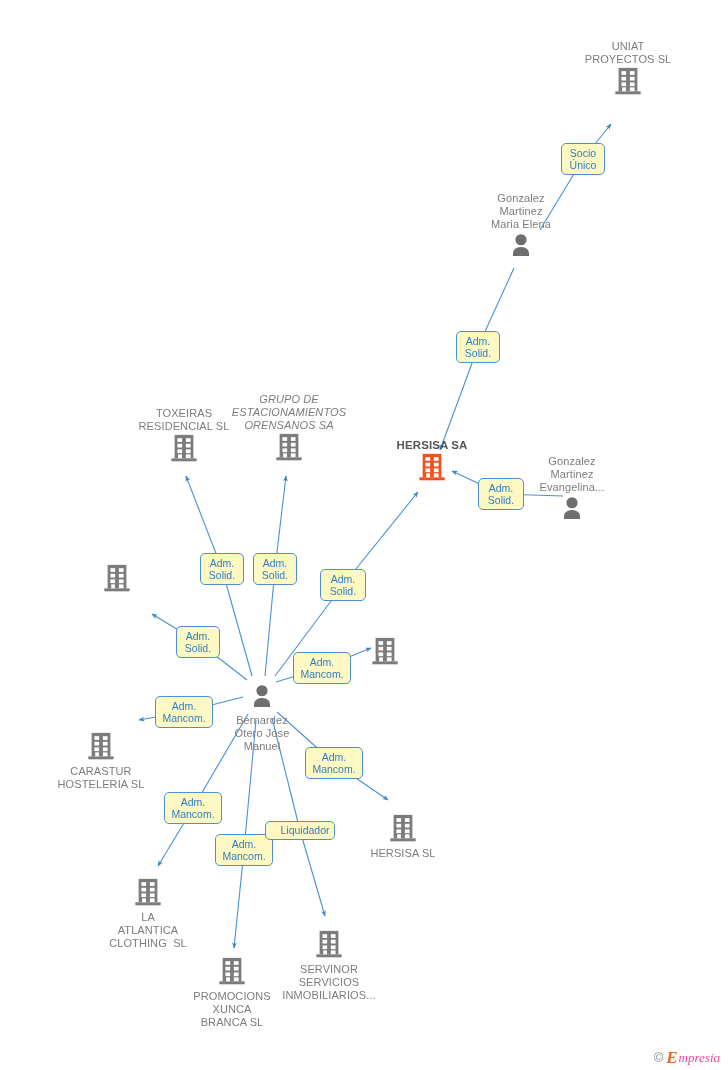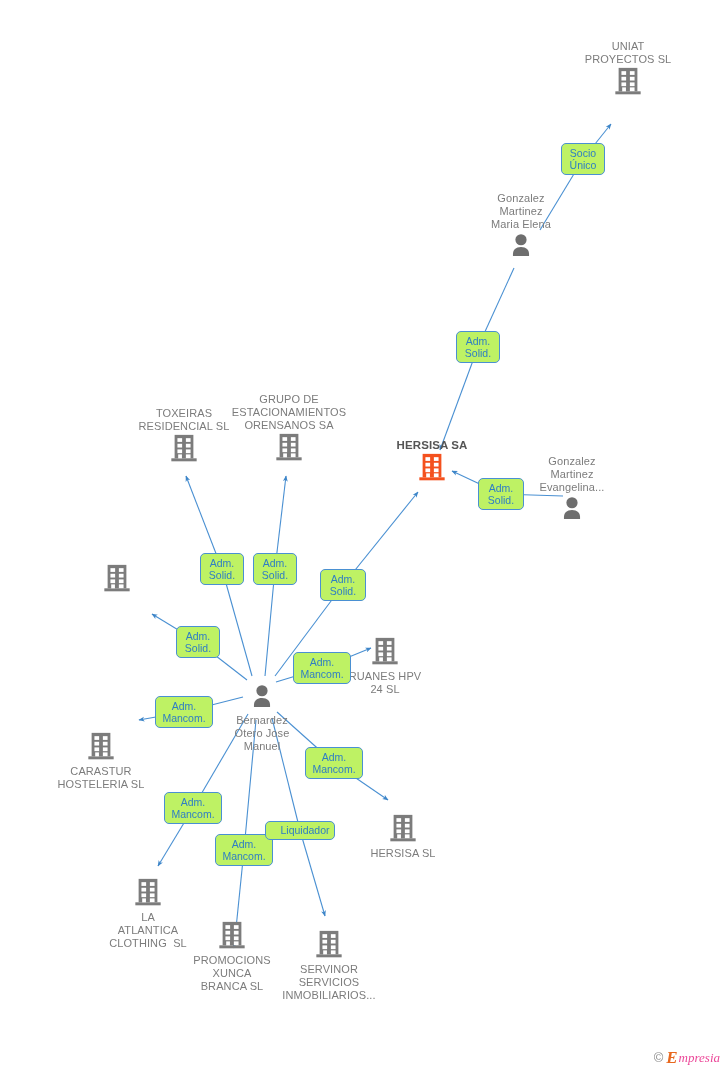--- a/index.html
+++ b/index.html
@@ -8,21 +8,21 @@
   #stage{position:absolute;left:0;top:0;width:728px;height:1070px;}
   svg#edges{position:absolute;left:0;top:0;width:728px;height:1070px;}
 
   .node{position:absolute;text-align:center;}
   .node .glyph{display:block;margin:0 auto;}
   .node .caption{display:block;color:#7c7c7c;font-size:11px;line-height:13px;
                  white-space:pre;letter-spacing:.1px;}
   .node.focal .caption{color:#555555;font-weight:bold;font-size:11.5px;text-align:center;}
 
   .lbl{position:absolute;border:1.4px solid #4a90d2;border-radius:5px;
-       background:#bef264;color:#2f7ec4;font-size:10.5px;line-height:12.5px;
+       background:#fef9c3;color:#2f7ec4;font-size:10.5px;line-height:12.5px;
        padding:3px 6px;white-space:pre;text-align:center;box-sizing:border-box;}
 
   #watermark{position:absolute;right:8px;bottom:4px;display:flex;align-items:center;gap:3px;}
   #watermark .cmark{color:#8a8a8a;font-size:13px;}
   #watermark .wm-e{color:#e8681e;font-family:"Liberation Serif","DejaVu Serif",serif;
                    font-style:italic;font-size:17px;font-weight:bold;line-height:1;}
   #watermark .wm-rest{color:#ec4899;font-family:"Liberation Serif","DejaVu Serif",serif;
                       font-style:italic;font-size:13px;line-height:1;margin-left:-2px;}
 </style>
 </head>
@@ -125,21 +125,21 @@
     <rect x="9" y="5.5" width="5" height="4" fill="#fff"></rect>
     <rect x="18" y="5.5" width="5" height="4" fill="#fff"></rect>
     <rect x="9" y="11.5" width="5" height="4" fill="#fff"></rect>
     <rect x="18" y="11.5" width="5" height="4" fill="#fff"></rect>
     <rect x="9" y="17.5" width="5" height="4" fill="#fff"></rect>
     <rect x="18" y="17.5" width="5" height="4" fill="#fff"></rect>
     <rect x="9.8" y="22.8" width="4" height="4.2" fill="#fff"></rect>
     <rect x="18" y="22.8" width="5" height="4" fill="#fff"></rect>
   </svg></span>
       </div>
-      <div class="node" style="width: 150px; left: 214px; top: 393px;">
+      <div class="node" style="width: 150px; left: 214px; top: 393px; font-style: italic;">
         <span class="caption">GRUPO DE
 ESTACIONAMIENTOS
 ORENSANOS SA</span>
         <span class="glyph"><svg width="30" height="30" viewBox="0 0 32 32" xmlns="http://www.w3.org/2000/svg">
     <rect x="6" y="2" width="20" height="25" fill="#7c7c7c"></rect>
     <rect x="2.5" y="27" width="27" height="3.2" fill="#7c7c7c"></rect>
     <rect x="9" y="5.5" width="5" height="4" fill="#fff"></rect>
     <rect x="18" y="5.5" width="5" height="4" fill="#fff"></rect>
     <rect x="9" y="11.5" width="5" height="4" fill="#fff"></rect>
     <rect x="18" y="11.5" width="5" height="4" fill="#fff"></rect>
@@ -169,22 +169,20 @@
     <rect x="2.5" y="27" width="27" height="3.2" fill="#7c7c7c"></rect>
     <rect x="9" y="5.5" width="5" height="4" fill="#fff"></rect>
     <rect x="18" y="5.5" width="5" height="4" fill="#fff"></rect>
     <rect x="9" y="11.5" width="5" height="4" fill="#fff"></rect>
     <rect x="18" y="11.5" width="5" height="4" fill="#fff"></rect>
     <rect x="9" y="17.5" width="5" height="4" fill="#fff"></rect>
     <rect x="18" y="17.5" width="5" height="4" fill="#fff"></rect>
     <rect x="9.8" y="22.8" width="4" height="4.2" fill="#fff"></rect>
     <rect x="18" y="22.8" width="5" height="4" fill="#fff"></rect>
   </svg></span>
-        <span class="caption">RUANES HPV
-24 SL</span>
       </div>
       <div class="node" style="width: 150px; left: 187px; top: 682px;">
         <span class="glyph"><svg width="28" height="28" viewBox="0 0 32 32" xmlns="http://www.w3.org/2000/svg">
     <circle cx="16" cy="10" r="6.4" fill="#6e6e6e"></circle>
     <path d="M16 18.2c-6.1 0-9.2 3.5-9.2 8.2v2.2h18.4v-2.2c0-4.7-3.1-8.2-9.2-8.2z" fill="#6e6e6e"></path>
   </svg></span>
         <span class="caption">Bernardez
 Otero Jose
 Manuel</span>
       </div>
@@ -246,21 +244,21 @@
     <rect x="18" y="11.5" width="5" height="4" fill="#fff"></rect>
     <rect x="9" y="17.5" width="5" height="4" fill="#fff"></rect>
     <rect x="18" y="17.5" width="5" height="4" fill="#fff"></rect>
     <rect x="9.8" y="22.8" width="4" height="4.2" fill="#fff"></rect>
     <rect x="18" y="22.8" width="5" height="4" fill="#fff"></rect>
   </svg></span>
         <span class="caption">SERVINOR
 SERVICIOS
 INMOBILIARIOS...</span>
       </div>
-      <div class="node" style="width: 150px; left: 157px; top: 920px;">
+      <div class="node" style="width: 150px; left: 157px; top: 956px;">
         <span class="glyph"><svg width="30" height="30" viewBox="0 0 32 32" xmlns="http://www.w3.org/2000/svg">
     <rect x="6" y="2" width="20" height="25" fill="#7c7c7c"></rect>
     <rect x="2.5" y="27" width="27" height="3.2" fill="#7c7c7c"></rect>
     <rect x="9" y="5.5" width="5" height="4" fill="#fff"></rect>
     <rect x="18" y="5.5" width="5" height="4" fill="#fff"></rect>
     <rect x="9" y="11.5" width="5" height="4" fill="#fff"></rect>
     <rect x="18" y="11.5" width="5" height="4" fill="#fff"></rect>
     <rect x="9" y="17.5" width="5" height="4" fill="#fff"></rect>
     <rect x="18" y="17.5" width="5" height="4" fill="#fff"></rect>
     <rect x="9.8" y="22.8" width="4" height="4.2" fill="#fff"></rect>

